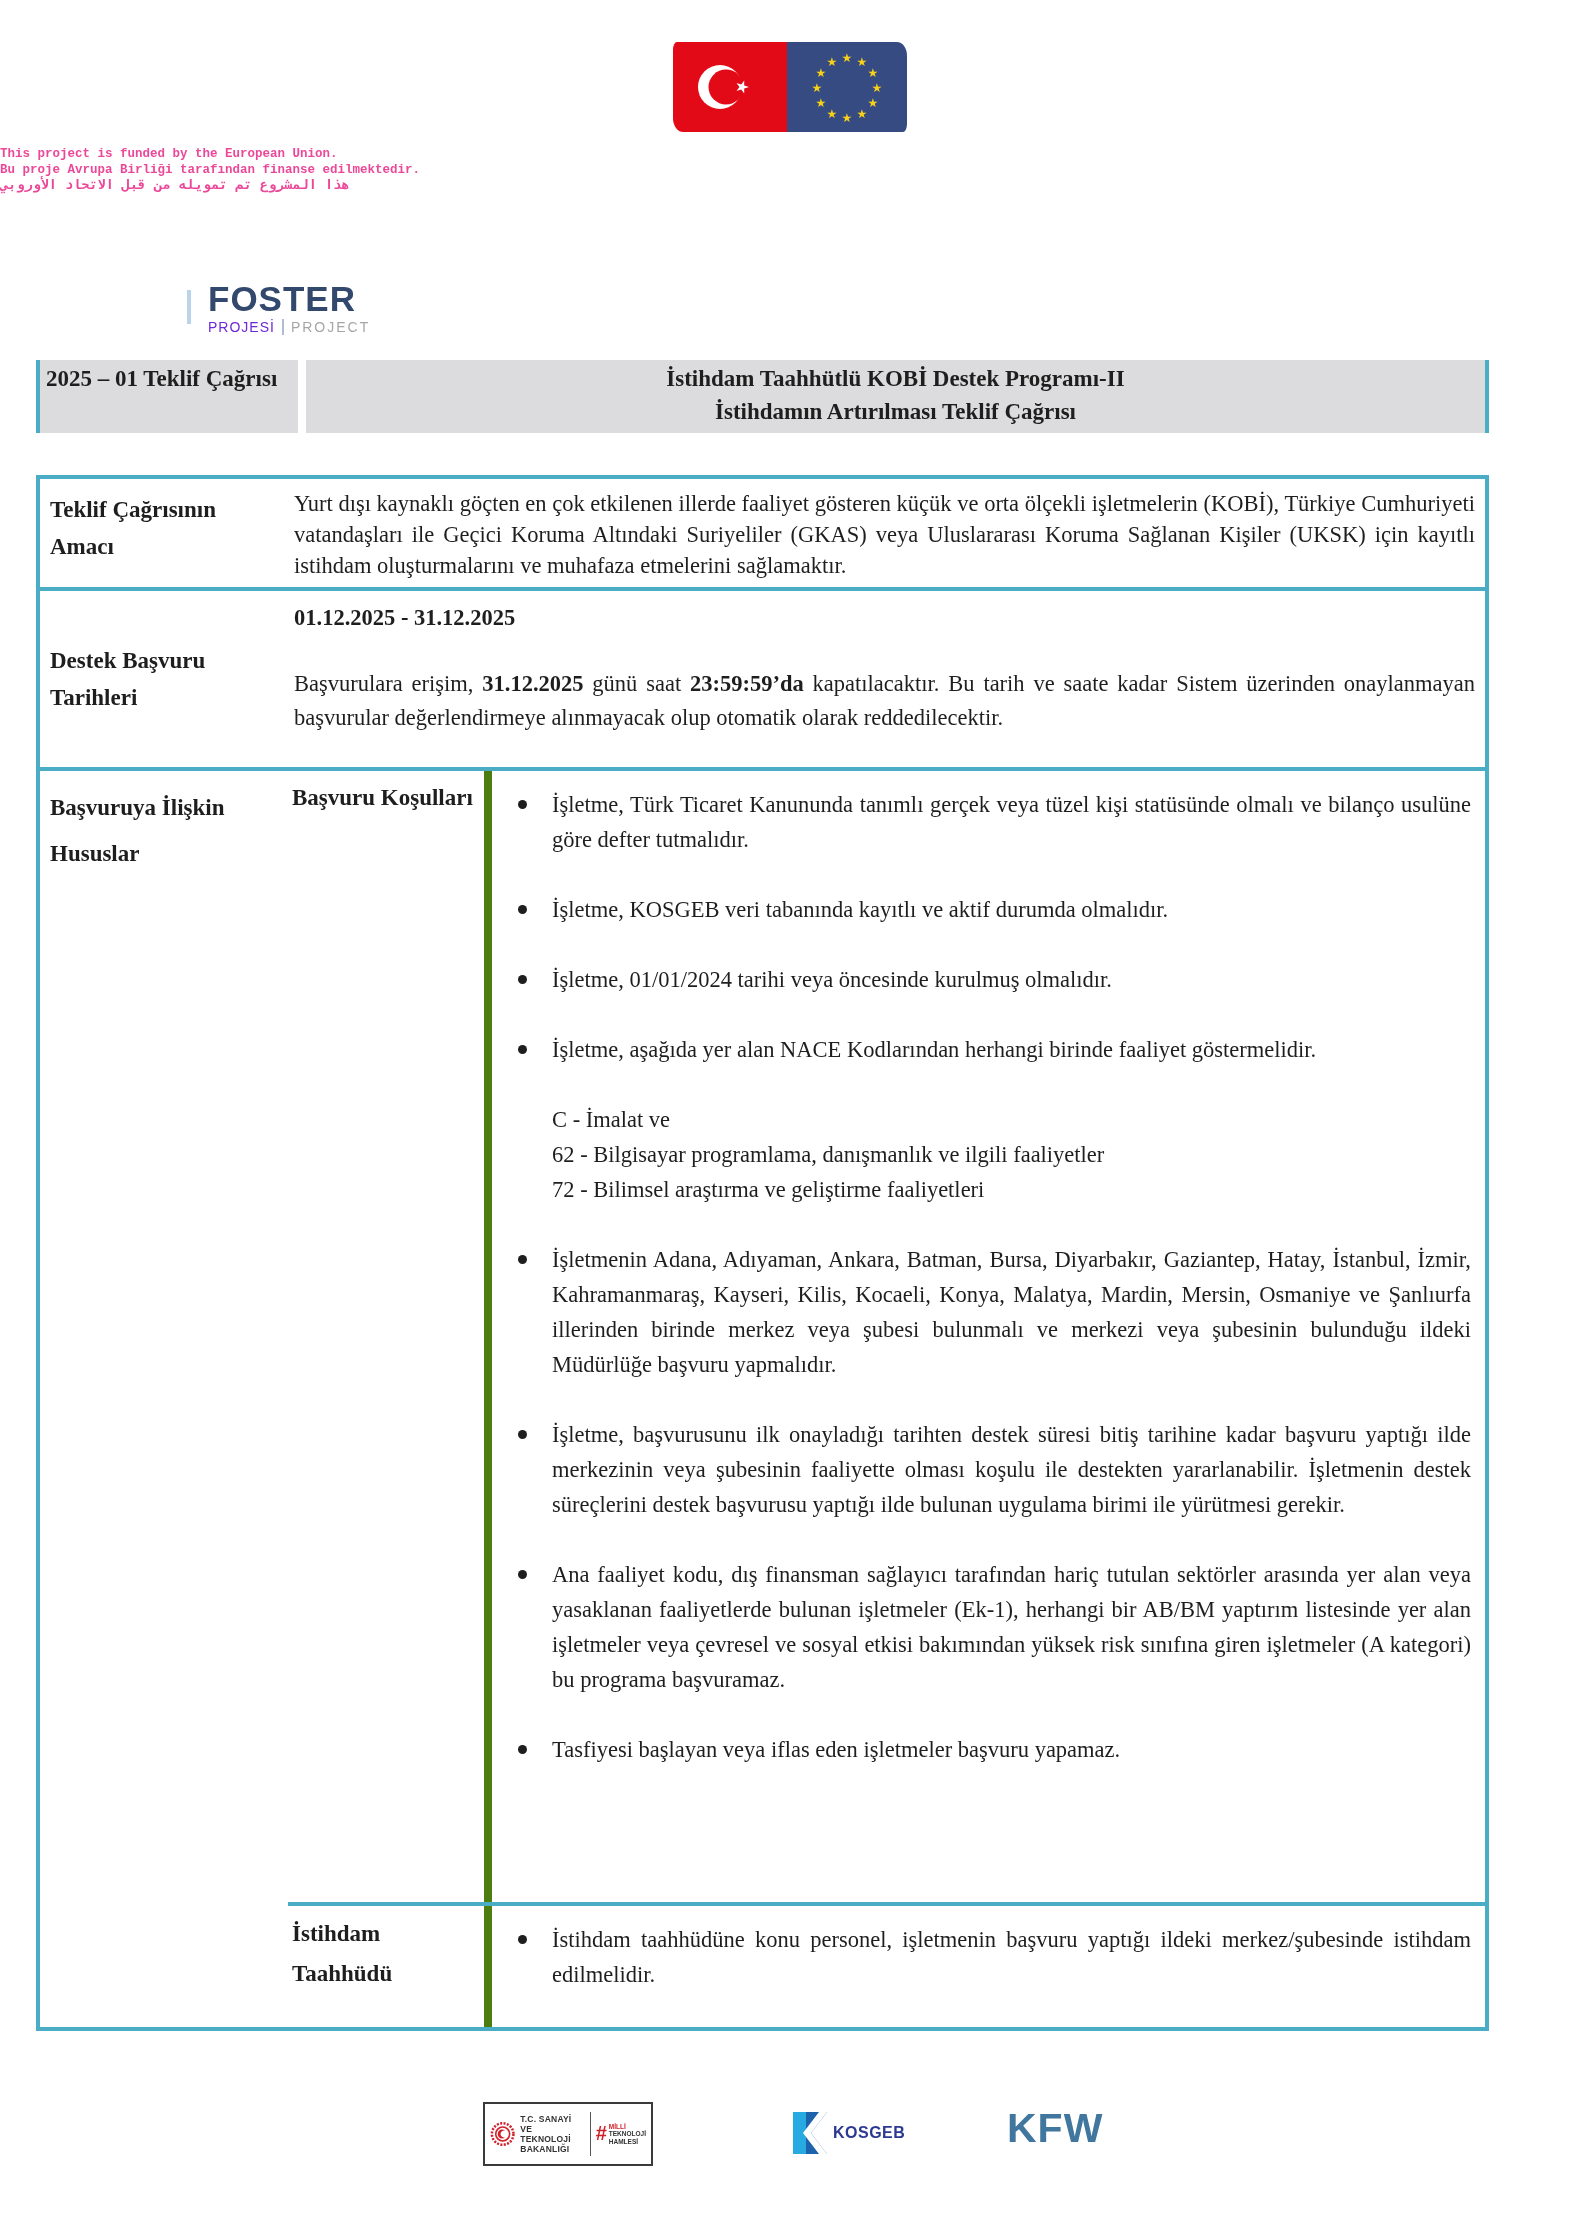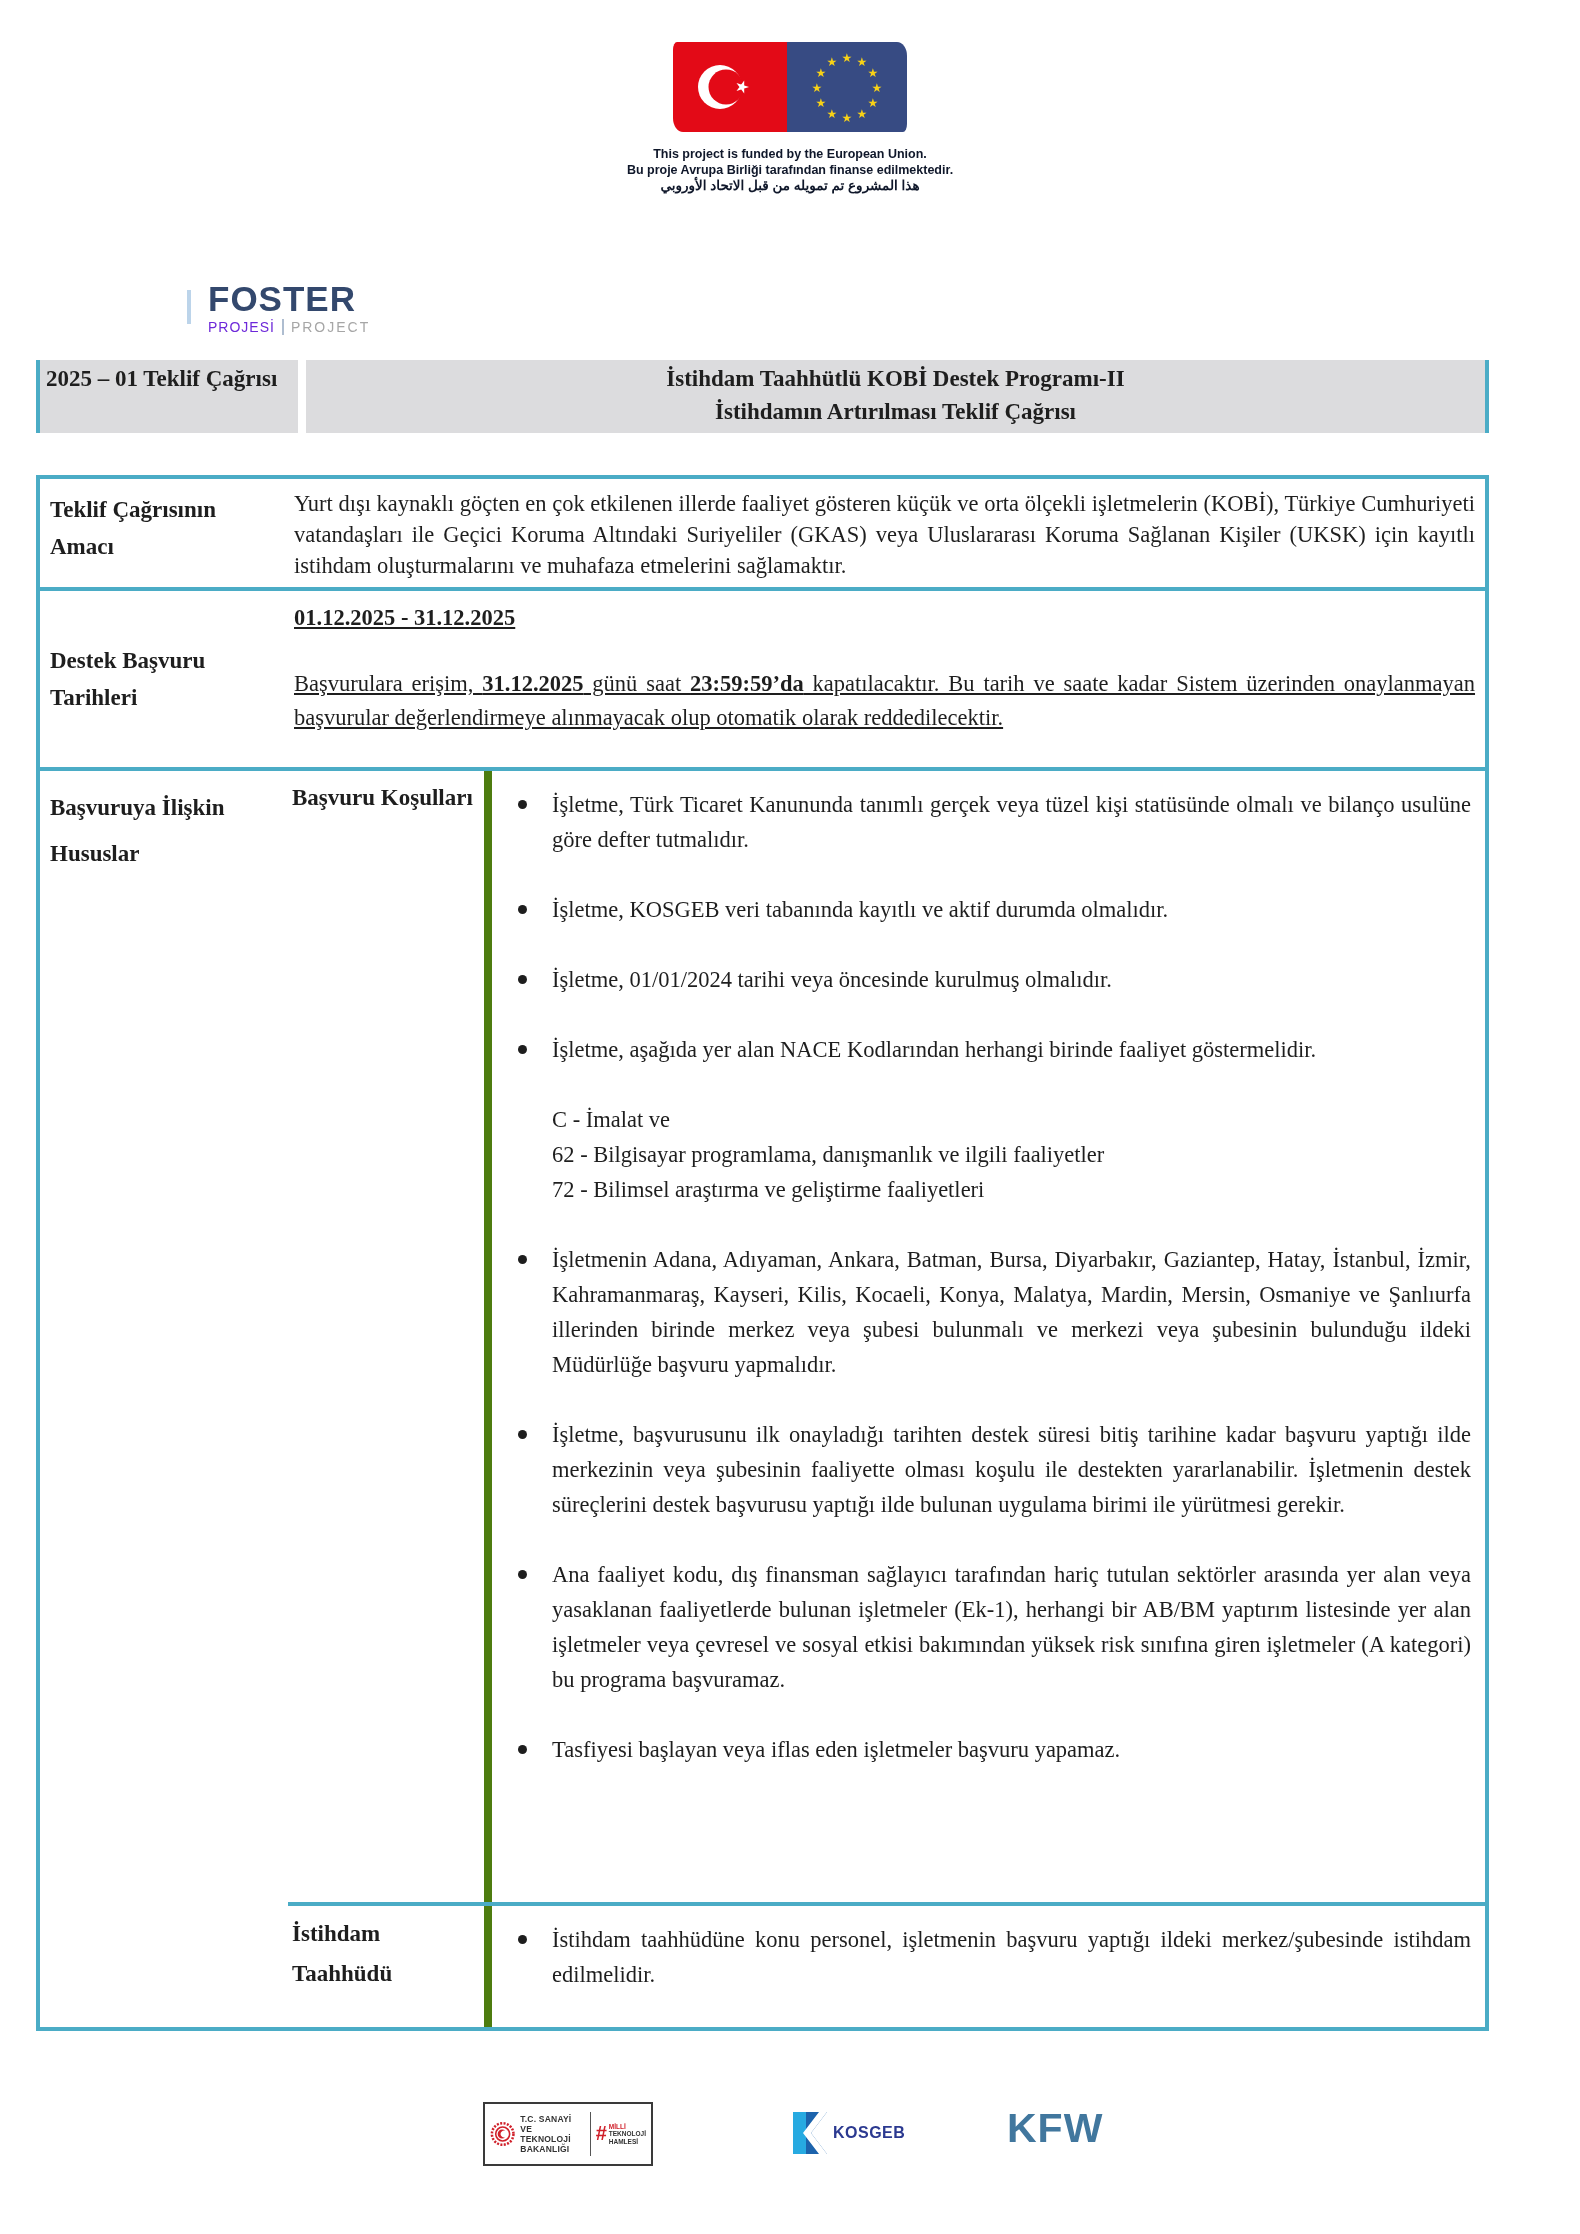--- a/index.html
+++ b/index.html
@@ -14,23 +14,23 @@
   }
 
   
   .flags-block { position:absolute; top:42px; left:0; width:100%; }
   .flags { position:relative; width:234px; height:90px; margin:0 auto; }
   .flag-tr { position:absolute; left:0; top:0; width:114px; height:90px; background:#e30a17;
              border-radius:4px 0 0 10px / 8px 0 0 14px; }
   .flag-tr svg, .flag-eu { display:block; }
   .flag-eu { position:absolute; left:114px; top:0; width:120px; height:90px;
              border-radius:0 10px 4px 0 / 0 14px 8px 0; }
-  .funding-lines { margin-top:14px; text-align:center;
-                   font-family:Liberation Sans, sans-serif;
-                   font-weight:bold; font-size:12.5px; line-height:16px; color:#0f172a; }
+  .funding-lines { margin-top:14px; text-align:left;
+                   font-family:Liberation Mono, monospace;
+                   font-weight:bold; font-size:12.5px; line-height:16px; color:#ec4899; }
   .funding-lines .ar { font-size:13.5px; }
 
   
   .foster { position:absolute; left:208px; top:282px;
             font-family:"Liberation Sans","DejaVu Sans",sans-serif; }
   .foster-tick { position:absolute; left:-21px; top:8px; width:4px; height:34px; background:#bcd4ea; }
   .foster-title { font-size:35px; font-weight:bold; letter-spacing:1px; color:#33486d; line-height:34px; }
   .foster-sub { margin-top:3px; font-size:14px; display:flex; align-items:center; gap:7px; }
   .foster-sub .projesi { font-weight:normal; color:#6d28d9; letter-spacing:1px; }
   .foster-sub .bar { width:2px; height:16px; background:#aebdd0; }
@@ -50,21 +50,21 @@
   .row { display:flex; }
   .row + .row { border-top:4px solid #4bacc6; }
   .row-amac { height:108px; }
   .row-tarih { height:180px; }
   .row-hususlar { flex:1; overflow:hidden; }
 
   .label-col { width:252px; padding:12px 10px 0 10px; font-weight:bold; font-size:23px; line-height:37px; }
   .amac-text { flex:1; padding:9px 10px 0 2px; font-size:22.5px; line-height:31px; text-align:justify; }
 
   .tarih-label { display:flex; align-items:center; padding-top:0; }
-  .tarih-content { flex:1; padding:12px 10px 0 2px; font-size:22.5px;text-decoration:underline; }
+  .tarih-content { flex:1; padding:12px 10px 0 2px; font-size:22.5px; }
   .tarih-dates { font-weight:bold; line-height:30px; }
   .tarih-para { margin-top:34px; line-height:34px; text-align:justify; }
   .tarih-para b { font-weight:bold; }
 
   .hususlar-col1 { width:248px; padding:14px 10px 0 10px; font-weight:bold; font-size:23px; line-height:46px; }
   .hususlar-col23 { flex:1; display:flex; flex-direction:column; }
   .subrow { display:flex; }
   .subrow-a { flex:1; overflow:hidden; }
   .subrow-b { min-height:102px; border-top:4px solid #4bacc6; }
   .col2 { width:196px; padding:4px 8px 0 4px; font-weight:bold; font-size:23px; line-height:46px; }

